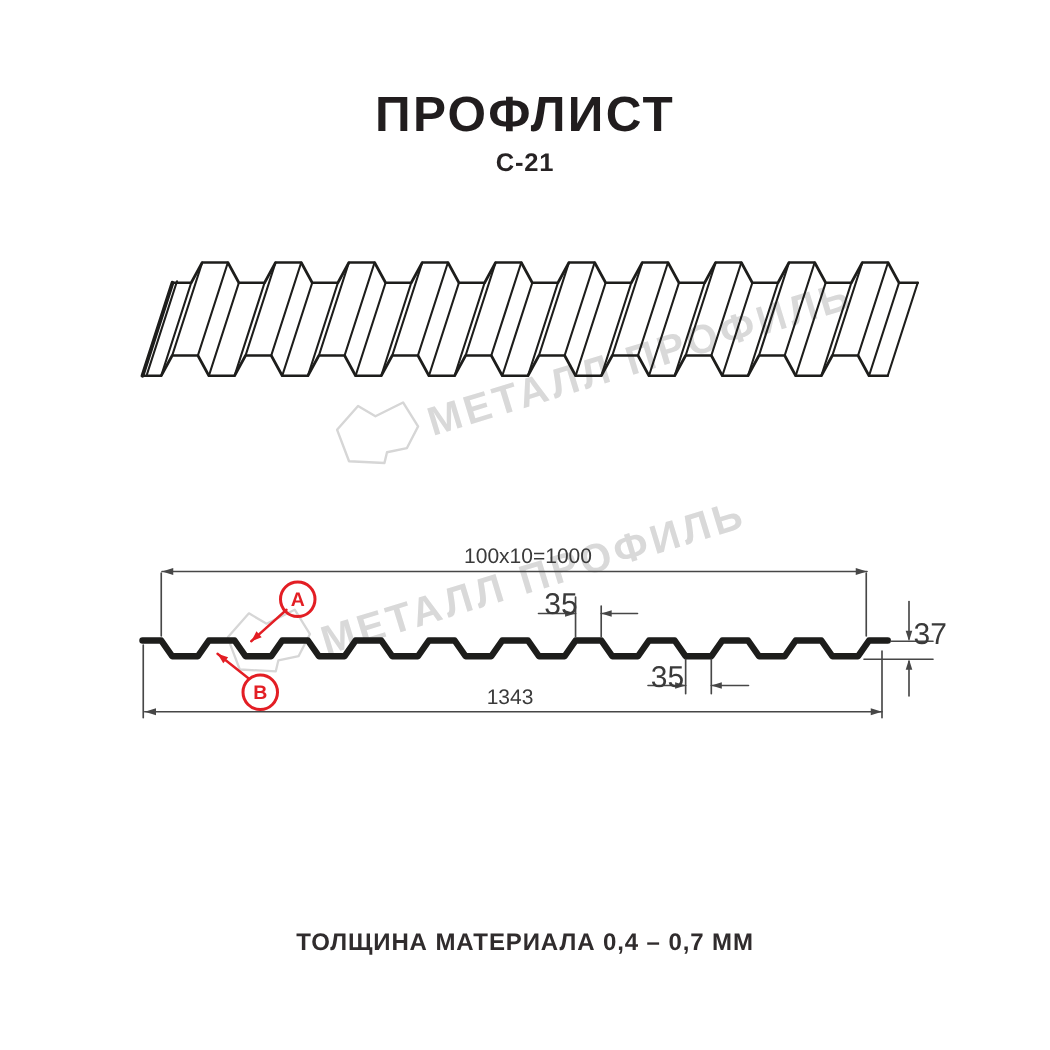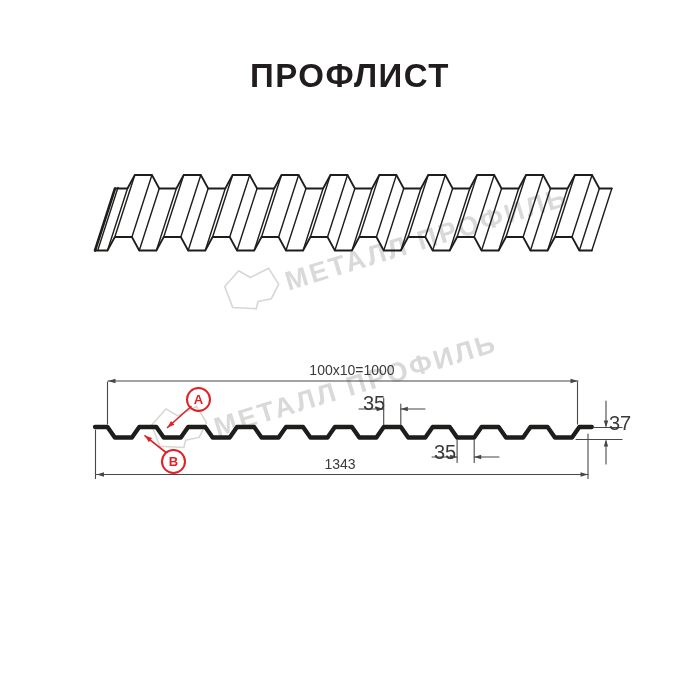--- a/index.html
+++ b/index.html
@@ -26,20 +26,21 @@
   #label-b-circle{left:161px;top:449px;}
   #footer-caption{left:0;right:0;top:620px;text-align:center;font-size:16px;
                   font-weight:bold;letter-spacing:.6px;color:#302c2d;}
 </style>
 </head>
 <body>
 
 <div id="page">
 
   <div id="title" class="abs">ПРОФЛИСТ</div>
+  <div id="subtitle" class="abs">С-21</div>
 
   <svg id="wm-logo-1" class="abs wm-logo" style="left:224px;top:267px;" width="58" height="43" viewBox="0 0 58 42">
     <polygon points="8.7,40 0.7,19 14.7,3.2 26.3,10 44.7,0.8 54.7,16.8 47.3,31.2 34,34 32.3,41.2" fill="none" stroke="#d6d6d6" stroke-width="1.6" stroke-linejoin="round"></polygon>
   </svg>
   <div id="wm-text-1" class="abs wm-text">МЕТАЛЛ ПРОФИЛЬ</div>
   <svg id="wm-logo-2" class="abs wm-logo" style="left:151px;top:403px;" width="59" height="48" viewBox="0 0 58 42">
     <polygon points="8.7,40 0.7,19 14.7,3.2 26.3,10 44.7,0.8 54.7,16.8 47.3,31.2 34,34 32.3,41.2" fill="none" stroke="#d6d6d6" stroke-width="1.5" stroke-linejoin="round"></polygon>
   </svg>
   <div id="wm-text-2" class="abs wm-text">МЕТАЛЛ ПРОФИЛЬ</div>
 
@@ -130,13 +131,14 @@
   <div class="abs dim-label dim-small" style="left:609px;top:412px;">37</div>
   <div class="abs dim-label ctr" style="left:340px;top:456px;">1343</div>
 
   <div id="label-a-circle" class="abs red-circle">
     <span>А</span>
   </div>
   <div id="label-b-circle" class="abs red-circle">
     <span>В</span>
   </div>
 
+  <div id="footer-caption" class="abs">ТОЛЩИНА МАТЕРИАЛА 0,4 – 0,7 ММ</div>
 </div>
 
 </body></html>

